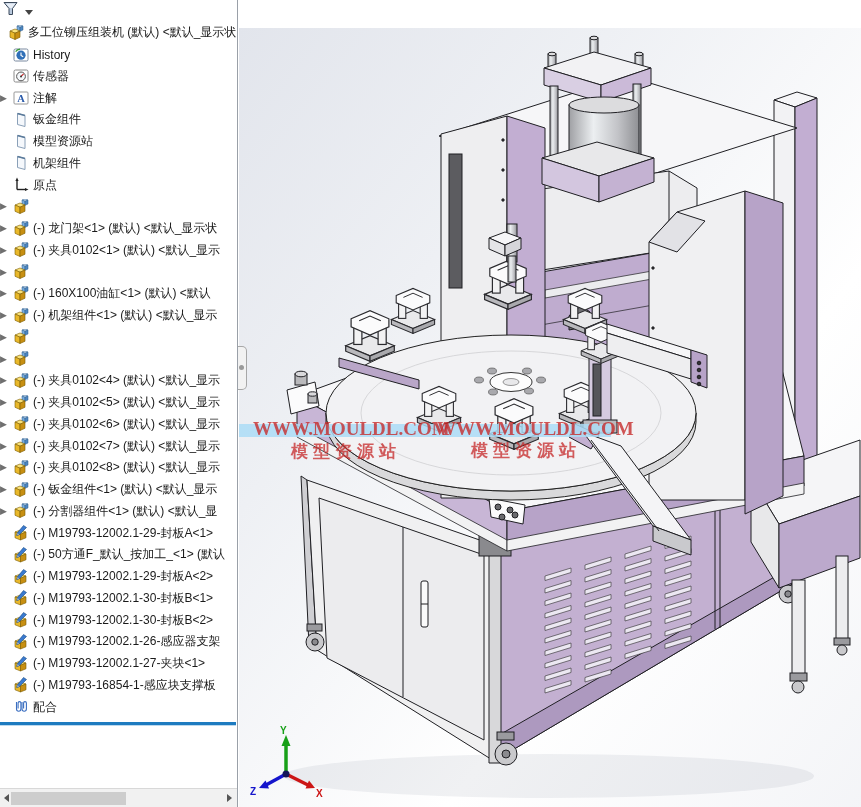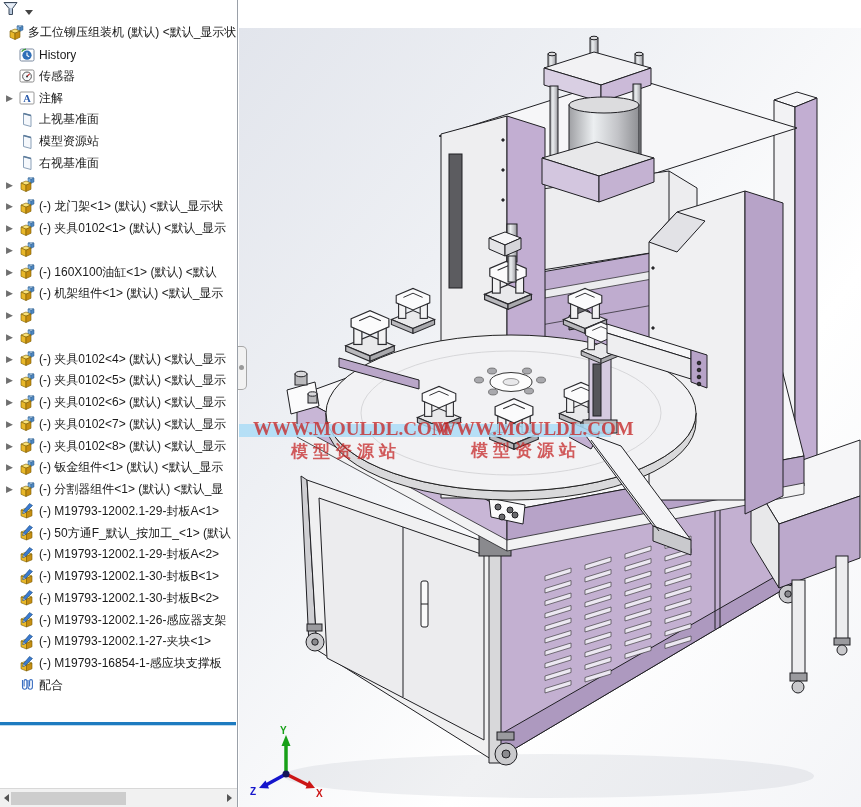--- a/index.html
+++ b/index.html
@@ -6,21 +6,21 @@
   .stage{position:relative;width:861px;height:807px;overflow:hidden;background:#fff;
          font-family:"Liberation Sans",sans-serif;-webkit-font-smoothing:antialiased;}
   
   .panel{position:absolute;left:0;top:0;width:238px;height:807px;background:#ffffff;
          border-right:1px solid #9aa0a8;box-sizing:border-box;z-index:5;}
   .filter-row{position:absolute;left:3px;top:1px;width:40px;height:20px;display:flex;align-items:flex-start;}
   .filter-caret{width:0;height:0;border-left:4px solid transparent;border-right:4px solid transparent;
                 border-top:5px solid #444;margin:9px 0 0 2px;}
   .tree{position:absolute;left:0;top:22px;right:1px;}
   .trow{height:21.75px;display:flex;align-items:center;white-space:nowrap;overflow:hidden;
-        font-size:12px;color:#1a1a1a;padding-left:6px;cursor:default;}
+        font-size:12px;color:#1a1a1a;cursor:default;}
   .trow.lvl0{padding-left:8px;justify-content:space-between;}
   .arrowbox{width:13px;flex:0 0 13px;font-size:9px;color:#6f6f6f;text-align:left;line-height:1;}
   .tico{width:16px;height:16px;flex:0 0 16px;margin-right:4px;}
   .tlabel{overflow:hidden;}
   .rollback{position:absolute;left:0;top:722px;width:236px;height:3px;background:#1e7bc0;}
   .rollback:after{content:"";position:absolute;left:0;top:3px;width:100%;height:1px;background:#bcd9ee;}
   .hscroll{position:absolute;left:0;top:788px;width:237px;height:19px;background:#f1f1f1;border-top:1px solid #d8d8d8;}
   .hthumb{position:absolute;left:11px;top:3px;width:115px;height:13px;background:#cdcdcd;}
   .harrow{position:absolute;top:5px;width:0;height:0;border-top:4.5px solid transparent;border-bottom:4.5px solid transparent;}
   .harrow.left{left:4px;border-right:5px solid #555;}
@@ -133,35 +133,42 @@
           <svg class="tico">
             <use href="#sym-annot"></use>
           </svg>
           <span class="tlabel">注解</span>
         </div>
         <div class="trow">
           <span class="arrowbox"></span>
           <svg class="tico">
             <use href="#sym-plane"></use>
           </svg>
-          <span class="tlabel">上视基准面</span>
+          <span class="tlabel">钣金组件</span>
         </div>
         <div class="trow">
           <span class="arrowbox"></span>
           <svg class="tico">
             <use href="#sym-plane"></use>
           </svg>
           <span class="tlabel">模型资源站</span>
         </div>
         <div class="trow">
           <span class="arrowbox"></span>
           <svg class="tico">
             <use href="#sym-plane"></use>
           </svg>
-          <span class="tlabel">右视基准面</span>
+          <span class="tlabel">机架组件</span>
+        </div>
+        <div class="trow">
+          <span class="arrowbox"></span>
+          <svg class="tico">
+            <use href="#sym-origin"></use>
+          </svg>
+          <span class="tlabel">原点</span>
         </div>
         <div class="trow">
           <span class="arrowbox">▶</span>
           <svg class="tico">
             <use href="#sym-assembly"></use>
           </svg>
         </div>
         <div class="trow">
           <span class="arrowbox">▶</span>
           <svg class="tico">

